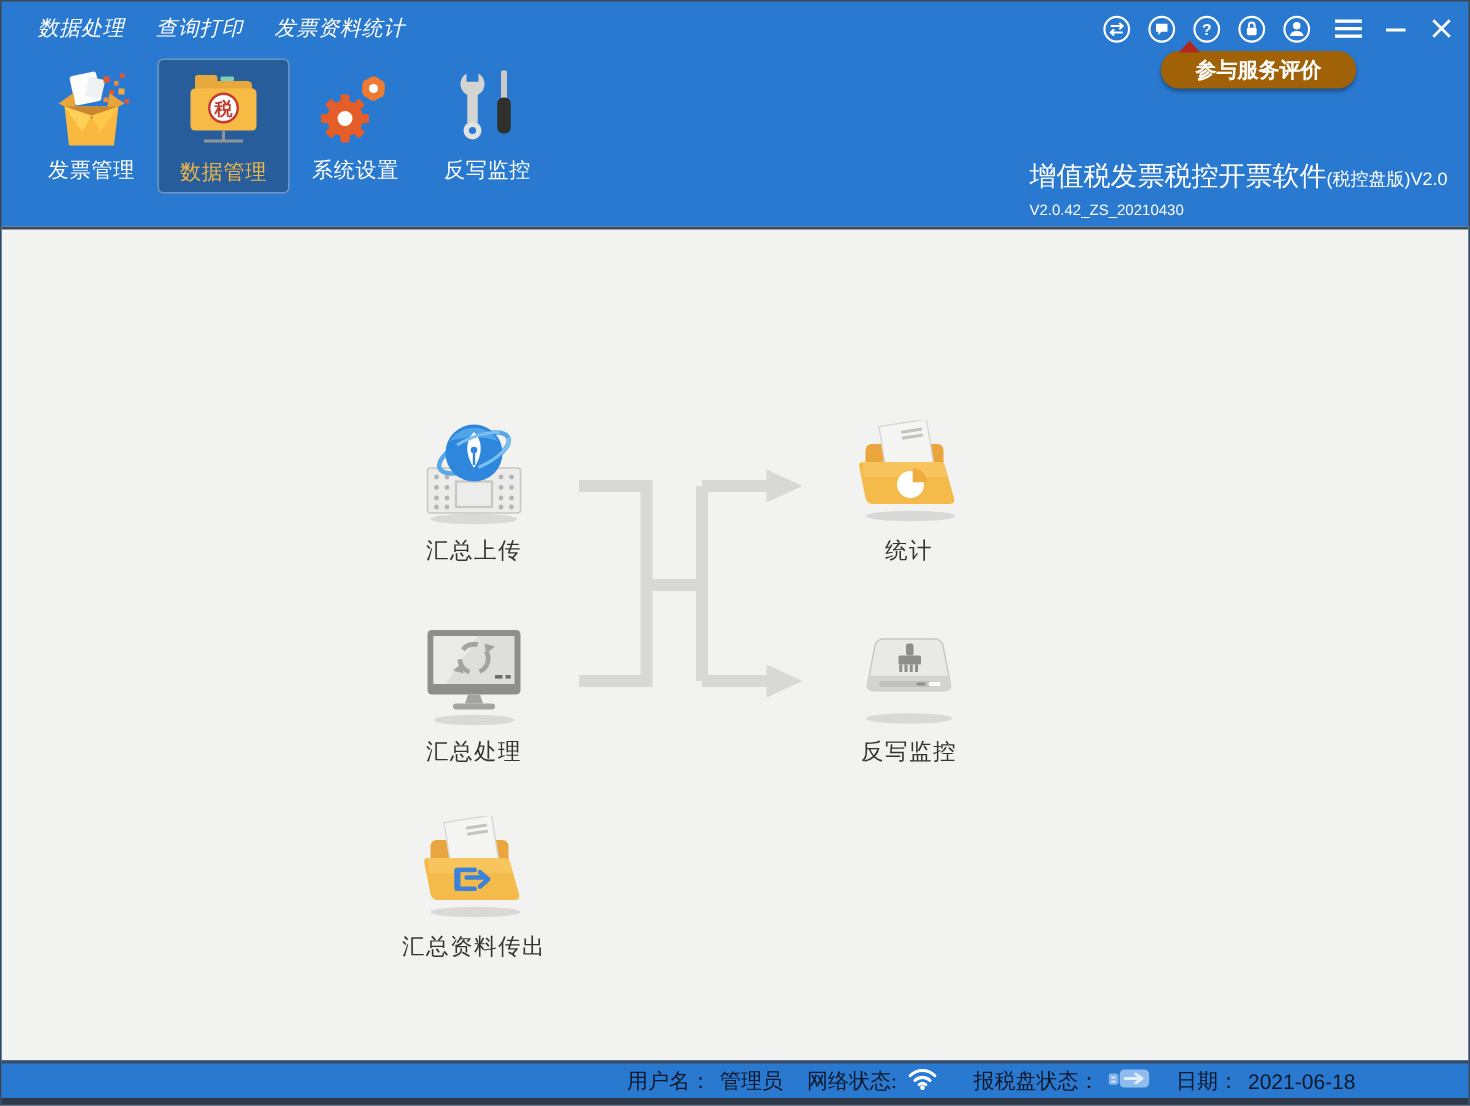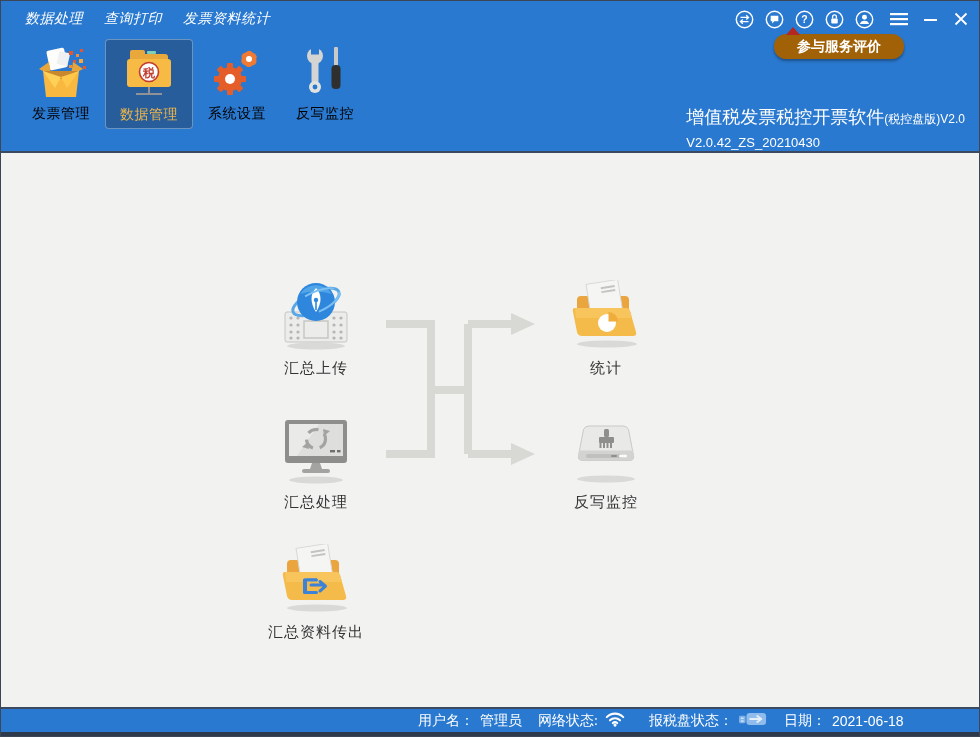--- a/index.html
+++ b/index.html
@@ -29,44 +29,44 @@
     border-bottom:8px solid #b3271f;
   }
   
   .toolbar{ position:relative; height:114px; }
   .tb-items{ position:absolute; left:16px; top:2px; display:flex; }
   .tb-item{
     width:88px; height:90px; border-radius:4px; padding-top:5px;
     display:flex; flex-direction:column; align-items:center; cursor:pointer;
   }
   .tb-item .tb-icon{ width:56px; height:58px; display:flex; align-items:center; justify-content:center; }
-  .tb-item .tb-label{ color:#000000; font-size:14px; margin-top:3px; letter-spacing:.5px; }
+  .tb-item .tb-label{ color:#ffffff; font-size:14px; margin-top:3px; letter-spacing:.5px; }
   .tb-item.selected{
     background:rgba(35,55,78,.42);
     border:1px solid rgba(165,195,220,.55);
   }
   .tb-item.selected .tb-label{ color:#f0b64a; }
   .app-title{ position:absolute; right:14px; top:68px; text-align:left; color:#fff; }
   .app-title .t1{ font-size:18px; }
   .app-title .t1 .suffix{ font-size:12px; }
-  .app-title .t2{ font-size:13px; margin-top:6px; }
+  .app-title .t2{ font-size:10px; margin-top:6px; }
   
   .main{
     position:relative; height:556px; background:#f2f2f1;
     border-top:2px solid #3b4a5e;
     padding-left:36px;
   }
   .node{ position:absolute; text-align:center; cursor:pointer; }
   .node .n-label{ font-size:15px; color:#333; line-height:21px; margin-top:5px; letter-spacing:1px; }
   .node svg{ display:block; margin:0 auto; }
   .connectors{ position:absolute; left:380px; top:159px; }
   
   .statusbar{
     position:relative; height:25px; background:#2a79d0;
-    border-top:2px solid #3b4a5e; color:#ffffff; font-size:14px;
+    border-top:2px solid #3b4a5e; color:#0f172a; font-size:14px;
   }
   .sb-group{ position:absolute; top:0; height:23px; display:flex; align-items:center; gap:6px; }
   .bottom-edge{ height:4px; background:#2e3a4a; }
 </style>
 </head>
 <body>
 
 <div class="window">
 
   <div class="menubar">

